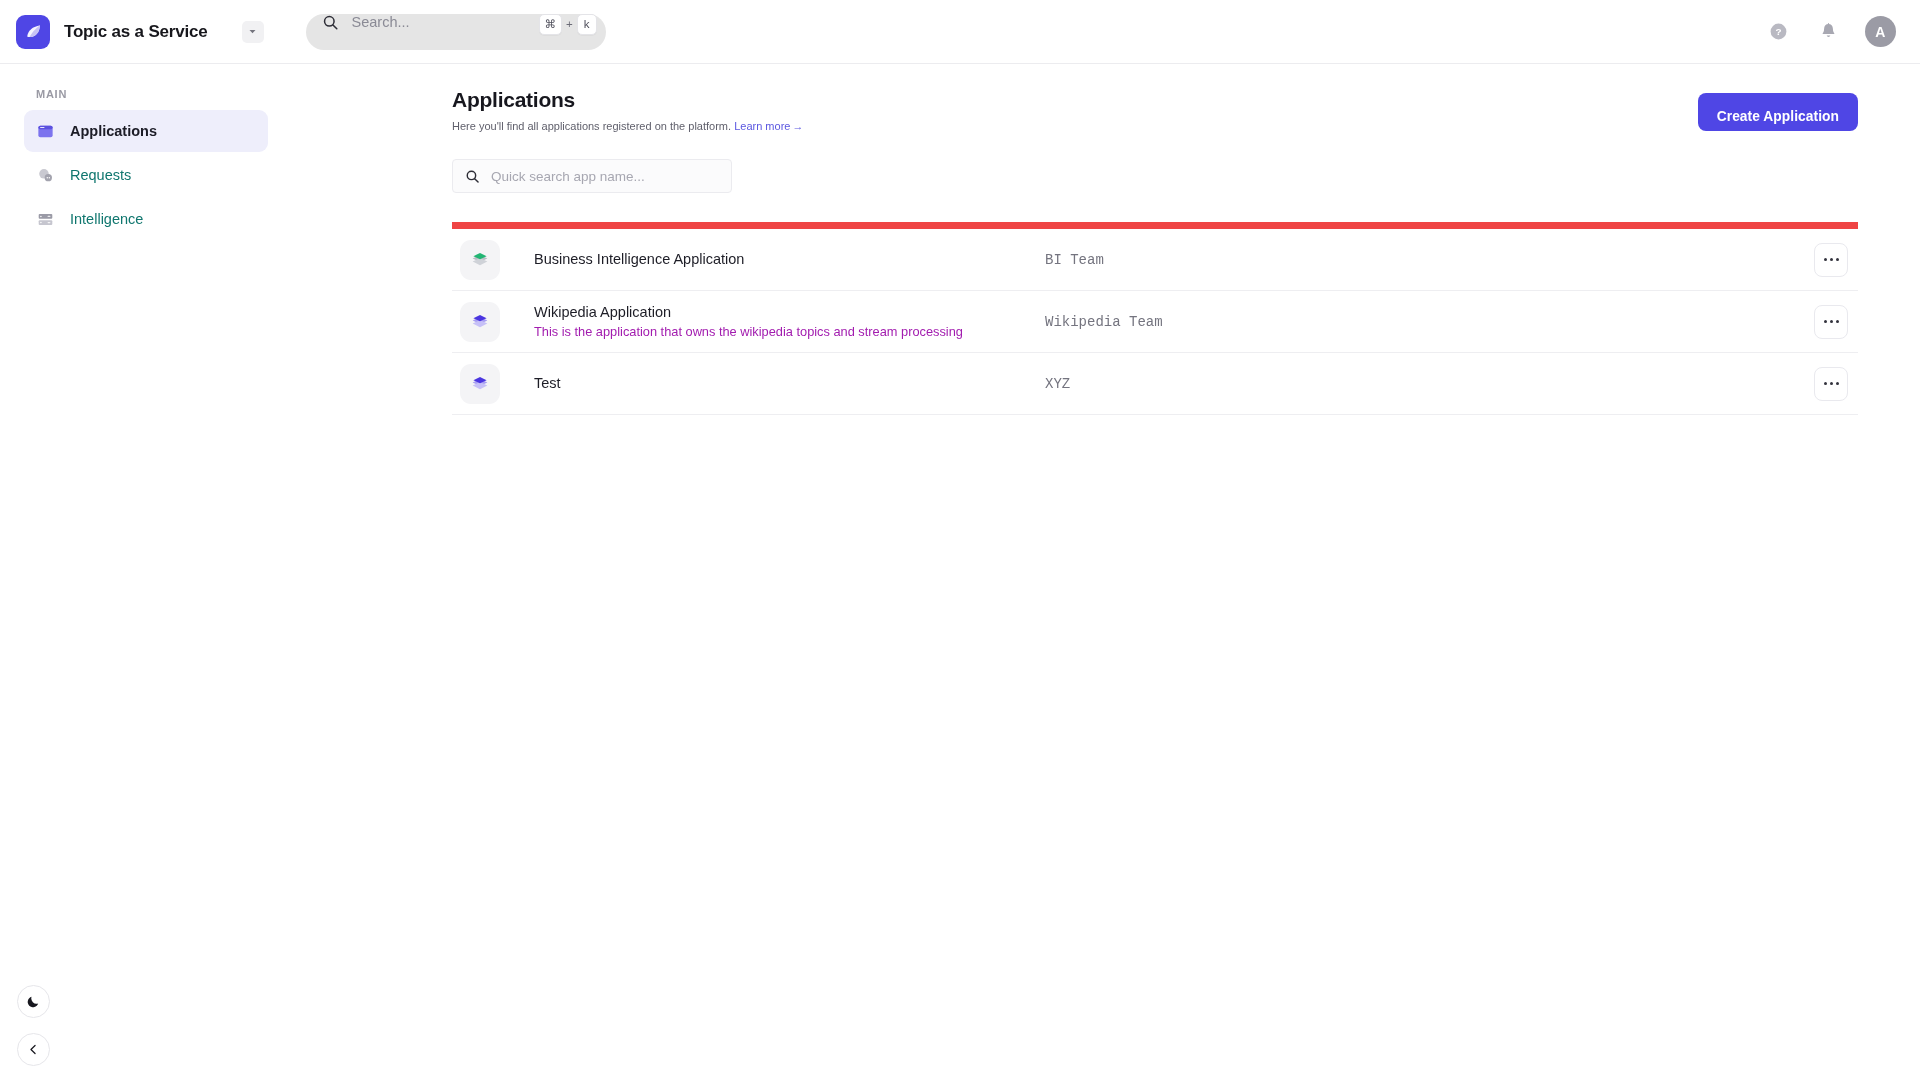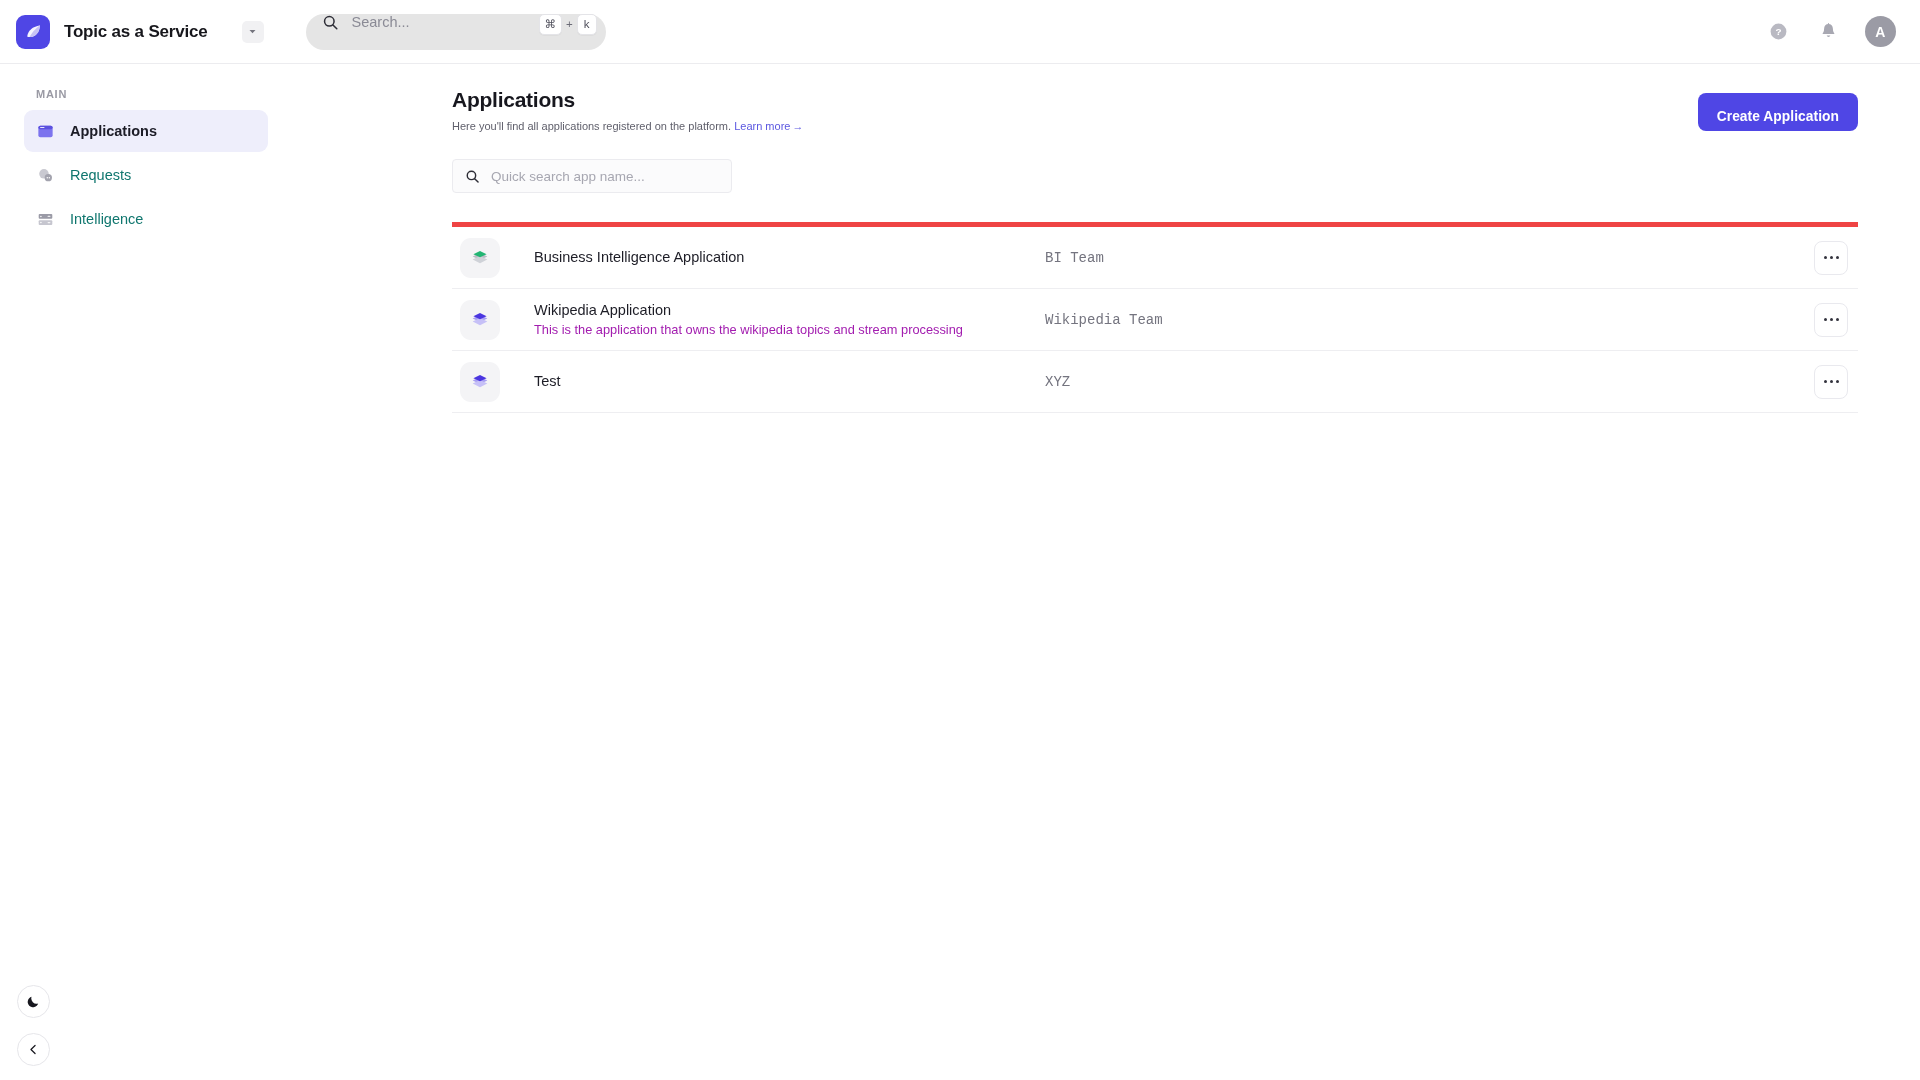--- a/index.html
+++ b/index.html
@@ -223,21 +223,21 @@
     font-family: inherit;
     font-size: 13.5px;
     color: #2a2a33;
     padding-left: 11px;
   }
   .quick-search input::placeholder { color: #a7a7b1; }
 
   
   .app-list {
     margin: 29px 62px 0 184px;
-    border-top: 5px solid #ef4444;
+    border-top: 7px solid #ef4444;
   }
   .app-row {
     display: flex;
     align-items: center;
     min-height: 62px;
     padding: 10px 0;
     border-bottom: 1px solid #eeeef1;
     cursor: pointer;
   }
   .row-icon {

